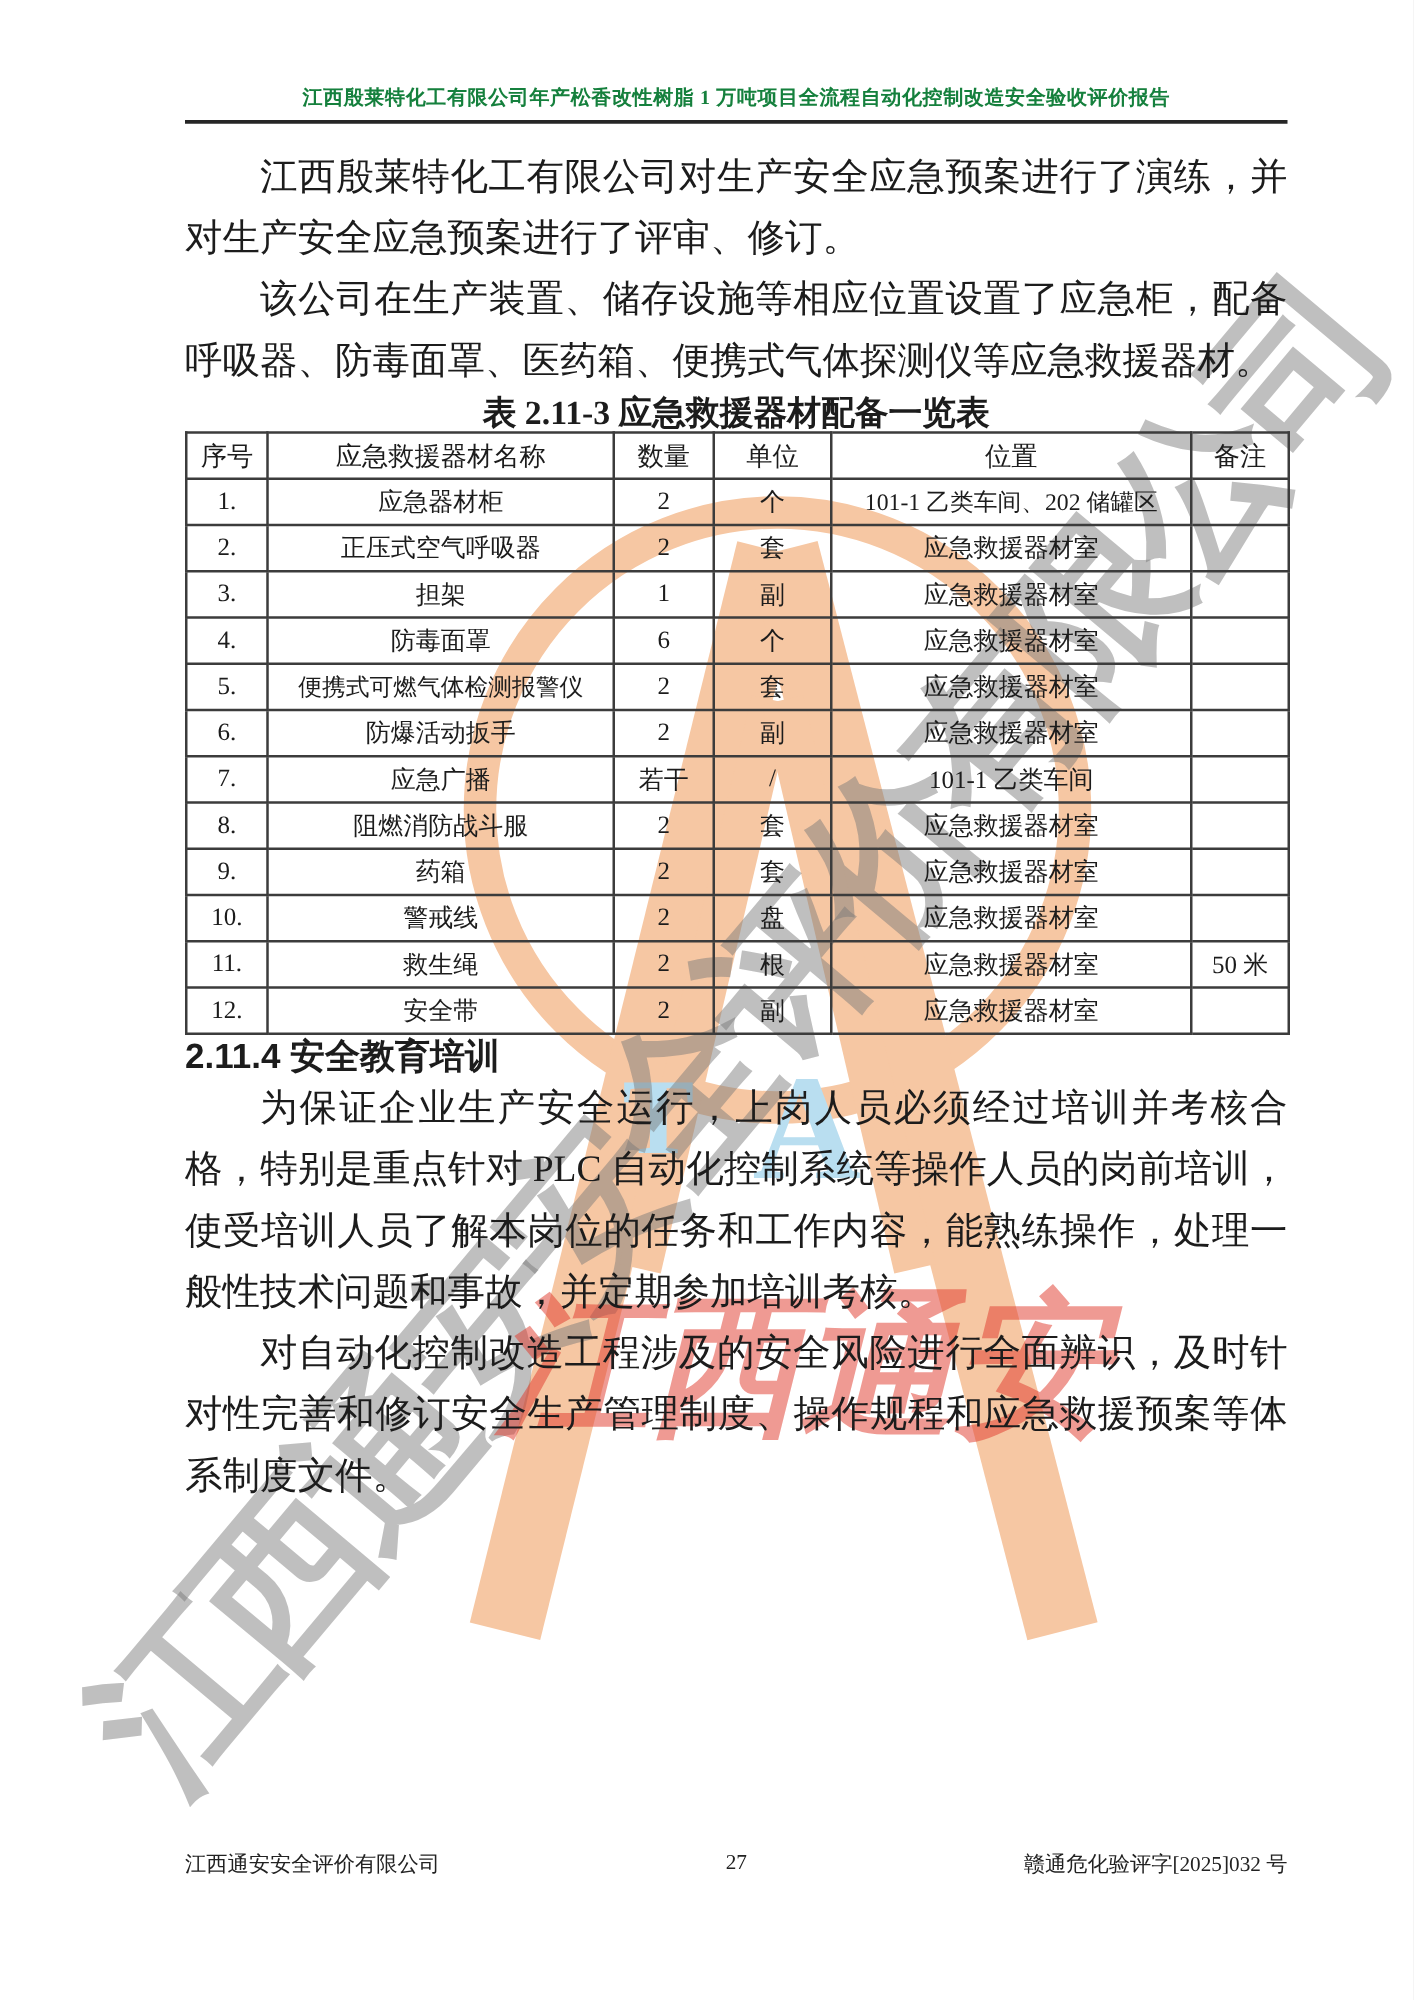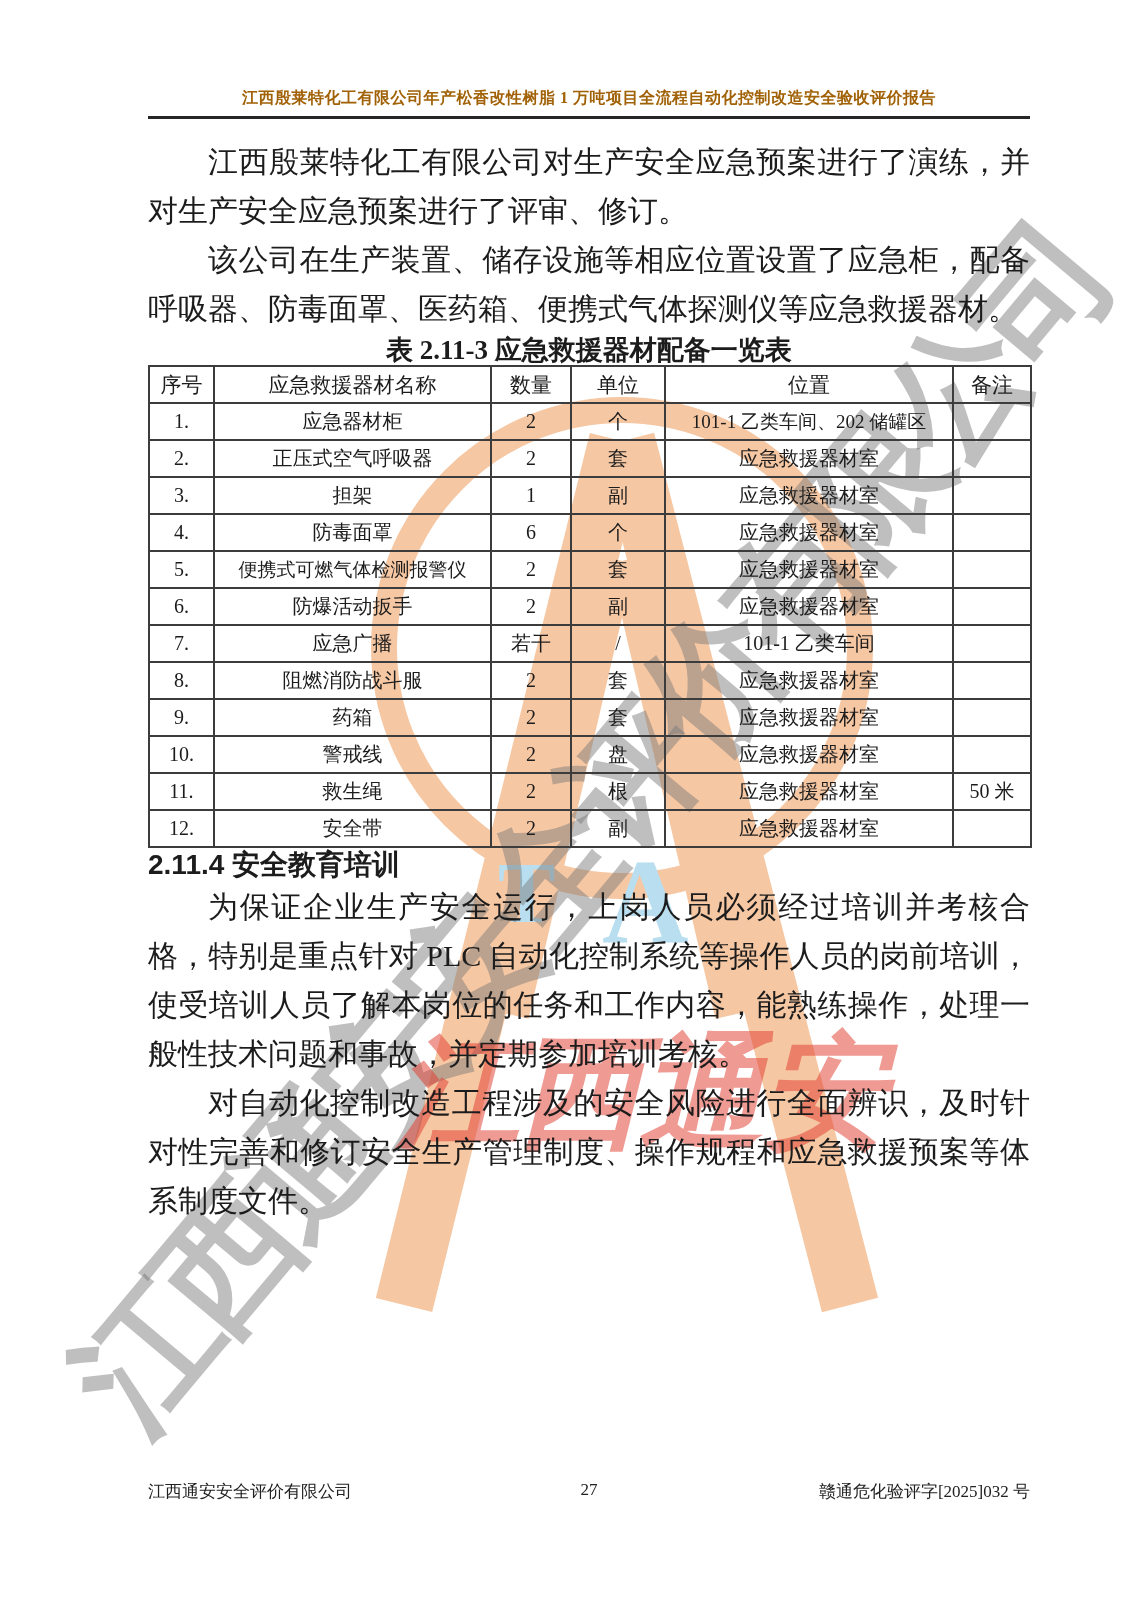--- a/index.html
+++ b/index.html
@@ -26,26 +26,26 @@
     position:absolute;z-index:1;left:396px;top:1032px;
     white-space:nowrap;line-height:1;
     font-size:124px;font-weight:600;letter-spacing:-2px;
     color:rgba(225,62,48,0.52);
     pointer-events:none;
     font-style:italic;
   }
   
   .content{position:absolute;z-index:2;left:148px;top:0;width:882px;}
   .doc-header{
-    margin-top:88px;
+    margin-top:68px;
     text-align:center;
     font-size:16px;
     letter-spacing:0.5px;
     font-weight:bold;
-    color:#a16207;
+    color:#15803d;
     padding-bottom:7px;
   }
   .rule{height:3px;background:#262626;box-shadow:0 4px 0 -2px #b0b0b0;}
   p.body{
     margin:0;
     font-size:30px;
     line-height:49px;
     text-align:justify;
     text-indent:2em;
   }

